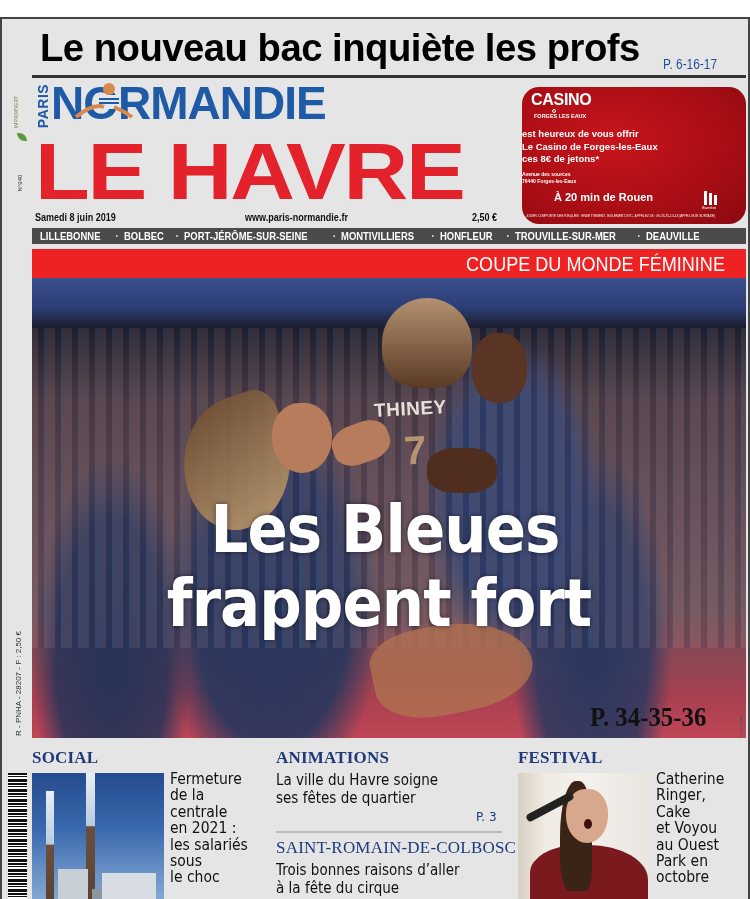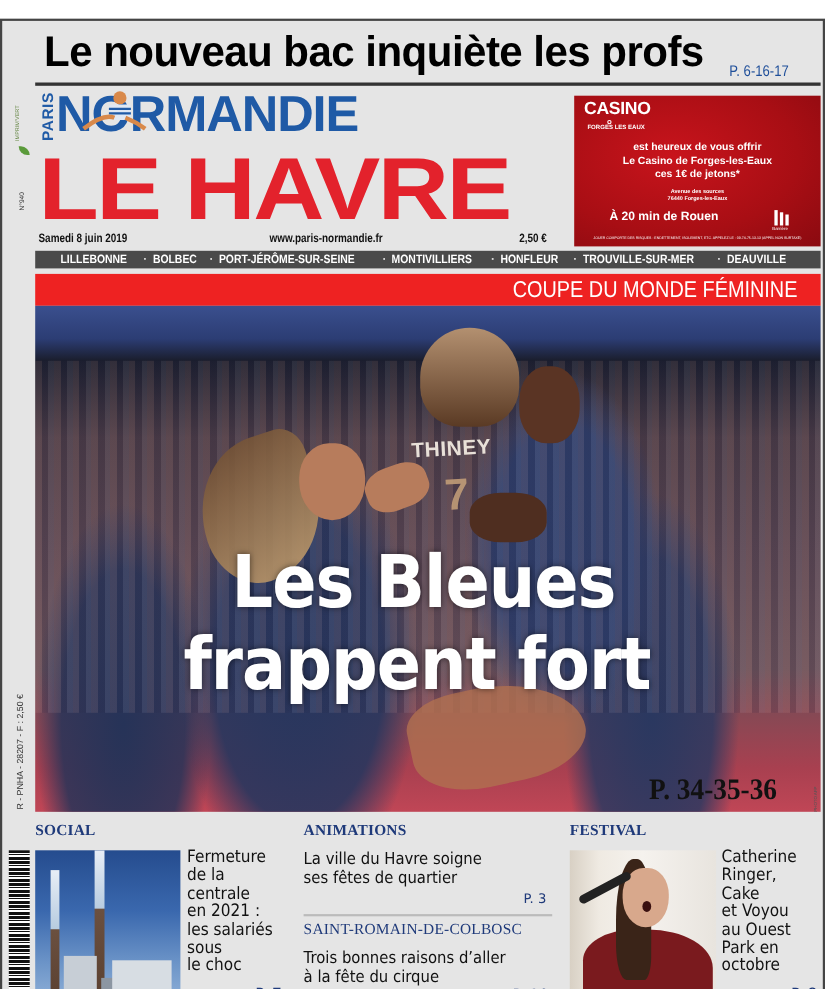--- a/index.html
+++ b/index.html
@@ -21,34 +21,34 @@
   .imprim-vert span { position: absolute; left: -14px; top: 14px; transform: rotate(-90deg); font-size: 5px; color: #6a8a4a; white-space: nowrap; }
   .leaf { position: absolute; left: 15px; top: 114px; width: 10px; height: 8px; background: #5a9a3a; border-radius: 0 8px 0 8px; }
   .issue-no { position: absolute; left: 15px; top: 155px; width: 10px; height: 20px; }
   .issue-no span { position: absolute; left: -5px; top: 6px; transform: rotate(-90deg); font-size: 6px; color: #333; white-space: nowrap; }
   .le-havre { position: absolute; left: 33px; top: 113px; font-size: 80px; font-weight: bold; color: #e3222c; letter-spacing: -2px; line-height: 80px; transform: scaleX(1.12); transform-origin: left; }
   .date-line { position: absolute; left: 33px; top: 192px; font-size: 11px; color: #111; font-weight: bold; transform: scaleX(0.82); transform-origin: left; }
   .website { position: absolute; left: 243px; top: 192px; font-size: 11px; color: #111; font-weight: bold; transform: scaleX(0.82); transform-origin: left; }
   .price { position: absolute; left: 470px; top: 192px; font-size: 11px; color: #111; font-weight: bold; transform: scaleX(0.82); transform-origin: left; }
 
   
-  .ad { position: absolute; left: 520px; top: 68px; width: 224px; height: 137px; background: radial-gradient(ellipse at 40% 40%, #c8141c 0%, #a80e14 60%, #8a0a10 100%); color: #fff; text-align: center; }
+  .ad { position: absolute; left: 520px; top: 68px; width: 224px; height: 137px; background: radial-gradient(ellipse at 40% 40%, #c8141c 0%, #a80e14 60%, #8a0a10 100%); color: #fff; text-align: left; border-radius: 17px; }
   .ad-casino { position: absolute; left: 9px; top: 4px; font-size: 16px; font-weight: bold; letter-spacing: -0.3px; }
   .ad-dot { position: absolute; left: 30px; top: 22px; width: 4px; height: 4px; border: 1px solid #fff; border-radius: 50%; }
   .ad-forges { position: absolute; left: 12px; top: 26px; font-size: 5.5px; font-weight: bold; }
   .ad-offer { position: absolute; left: 0; top: 41px; width: 224px; font-size: 9.5px; font-weight: bold; line-height: 12.5px; }
   .ad-address { position: absolute; left: 0; top: 84px; width: 224px; font-size: 5px; font-weight: bold; line-height: 7px; }
   .ad-distance { position: absolute; left: 32px; top: 104px; font-size: 11px; font-weight: bold; }
   .ad-logo { position: absolute; left: 180px; top: 104px; width: 34px; height: 18px; }
   .ad-logo .bar { position:absolute; top:0; width:3px; height:14px; background:#fff; }
   .ad-logo .txt { position:absolute; left:0; top:14px; font-size:4px; }
   .ad-disclaimer { position: absolute; left: 4px; top: 127px; width: 216px; font-size: 3.2px; white-space: nowrap; overflow: hidden; }
 
   
-  .towns { position: absolute; left: 30px; top: 209px; width: 714px; height: 16px; background: #4a4a4a; color: #fff; display: flex; align-items: center; padding-left: 23px; font-size: 11px; font-weight: bold; white-space: nowrap; }
+  .towns { position: absolute; left: 30px; top: 209px; width: 714px; height: 16px; background: #4a4a4a; color: #fff; display: flex; align-items: center; padding-left: 8px; font-size: 11px; font-weight: bold; white-space: nowrap; }
   .towns span.town { transform: scaleX(0.86); transform-origin: left; display: inline-block; }
   .towns span.sep { margin: 0 5px; color: #ddd; }
 
   
   .banner { position: absolute; left: 30px; top: 230px; width: 714px; height: 29px; background: #ee2222; color: #fff; text-align: right; font-size: 21px; line-height: 29px; font-family: "Liberation Sans", sans-serif; }
   .banner span { display: inline-block; transform: scaleX(0.86); }
 
   
   .photo { position: absolute; left: 30px; top: 259px; width: 714px; height: 460px; overflow: hidden;
     background:
@@ -74,21 +74,21 @@
   .photo .page-ref { position: absolute; left: 558px; top: 424px; font-size: 27px; font-weight: bold; color: #111; font-family: "Liberation Serif", serif; transform: scaleX(0.92); transform-origin: left; }
   .photo .credit { position: absolute; left: 704px; top: 440px; width: 8px; height: 20px; }
   .photo .credit span { position:absolute; left:-6px; top:6px; font-size:4px; color:#555; transform: rotate(-90deg); white-space:nowrap; }
 
   
   .side-code { position: absolute; left: 6px; top: 600px; width: 14px; height: 130px; }
   .side-code span { position: absolute; left: -55px; top: 60px; width: 130px; transform: rotate(-90deg); font-size: 8px; color: #333; white-space: nowrap; text-align: center; }
   .barcode { position: absolute; left: 6px; top: 754px; width: 19px; height: 138px; background: repeating-linear-gradient(180deg, #111 0 2px, #fff 2px 3px, #111 3px 4px, #fff 4px 6px, #111 6px 9px, #fff 9px 10px); }
 
   
-  .section-label { position: absolute; font-family: "Liberation Serif", serif; font-weight: bold; color: #1f3a7a; font-size: 14px; letter-spacing: 0.2px; }
+  .section-label { position: absolute; font-family: "Liberation Serif", serif; font-weight: bold; color: #1f3a7a; font-size: 17px; letter-spacing: 0.2px; }
   .section-social { left: 30px; top: 729px; }
   .section-animations { left: 274px; top: 729px; }
   .section-saint { left: 274px; top: 819px; font-weight: normal; color: #1f3a7a; }
   .section-festival { left: 516px; top: 729px; text-align: center; }
 
   .thumb-social { position: absolute; left: 30px; top: 754px; width: 132px; height: 138px; overflow: hidden;
     background: linear-gradient(180deg, #254c8e 0%, #3a68ae 40%, #6d95c8 75%, #8fb0d8 100%); }
   .thumb-social .stack1 { position:absolute; left:14px; top:18px; width:8px; height:118px; background: linear-gradient(180deg, #e8eef6 0%, #b8cce0 45%, #6b5040 46%, #5a4030 100%); }
   .thumb-social .stack2 { position:absolute; left:54px; top:0; width:9px; height:138px; background: linear-gradient(180deg, #e8eef6 0%, #b8cce0 38%, #6b5040 39%, #5a4030 100%); }
   .thumb-social .bldg1 { position:absolute; left:26px; top:96px; width:30px; height:42px; background:#c7ced6; }
@@ -150,21 +150,21 @@
   <div class="website">www.paris-normandie.fr</div>
   <div class="price">2,50 €</div>
 
   <div class="ad">
     <div class="ad-casino">CASINO</div>
     <div class="ad-dot"></div>
     <div class="ad-forges">FORGES LES EAUX</div>
     <div class="ad-offer">
       <span class="line">est heureux de vous offrir</span>
       <span class="line">Le Casino de Forges-les-Eaux</span>
-      <span class="line">ces 1€ de jetons*</span>
+      <span class="line">ces 8€ de jetons*</span>
     </div>
     <div class="ad-address">
       <span class="line">Avenue des sources</span>
       <span class="line">76440 Forges-les-Eaux</span>
     </div>
     <div class="ad-distance">À 20 min de Rouen</div>
     <div class="ad-logo">
       <div class="bar" style="left:2px"></div>
         <div class="bar" style="left:7px;height:12px;top:2px"></div>
         <div class="bar" style="left:12px;height:10px;top:4px"></div>

